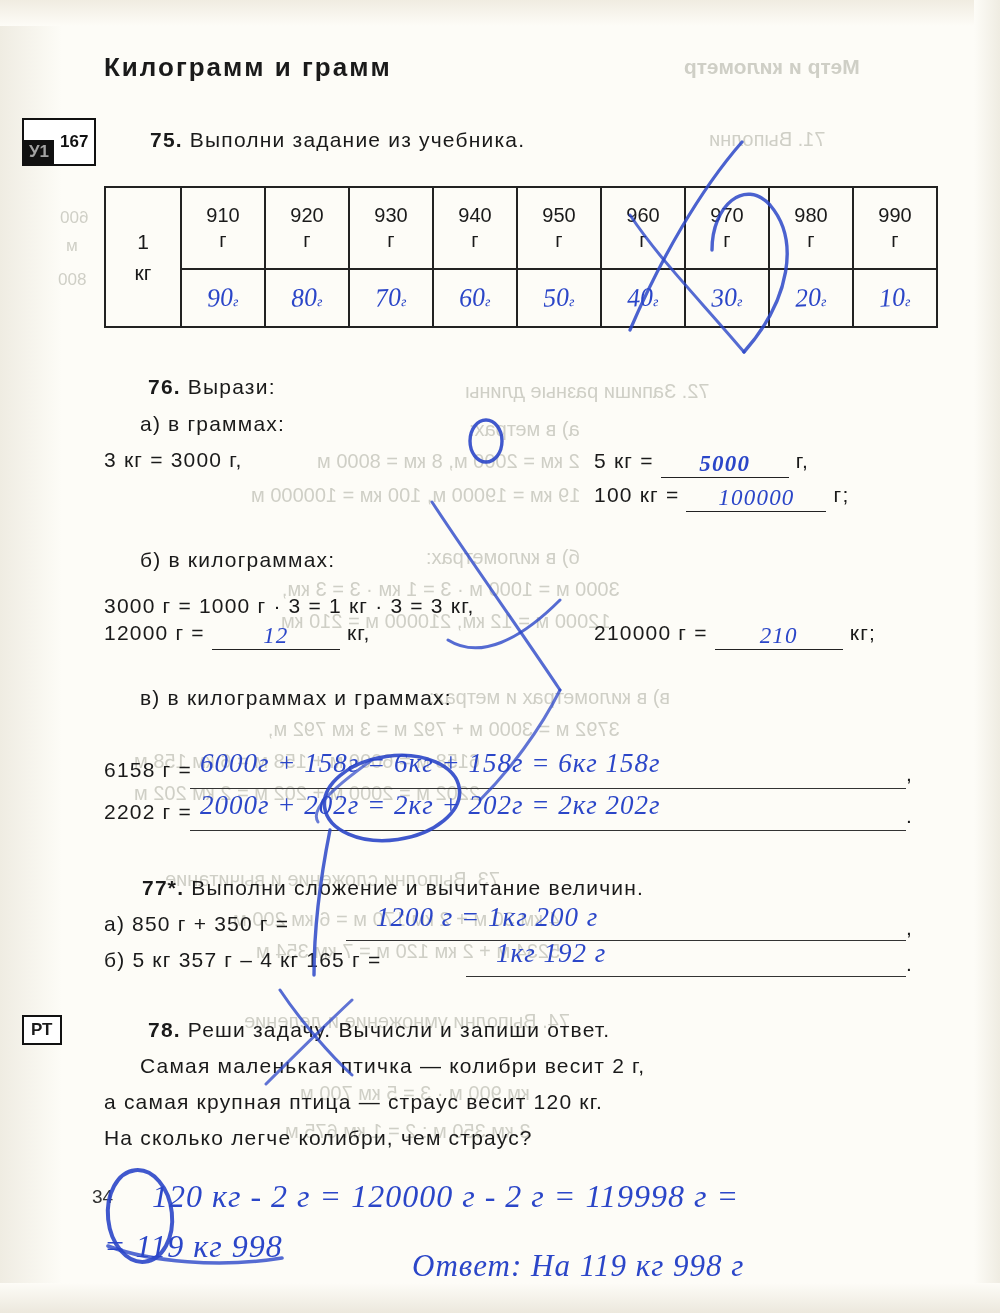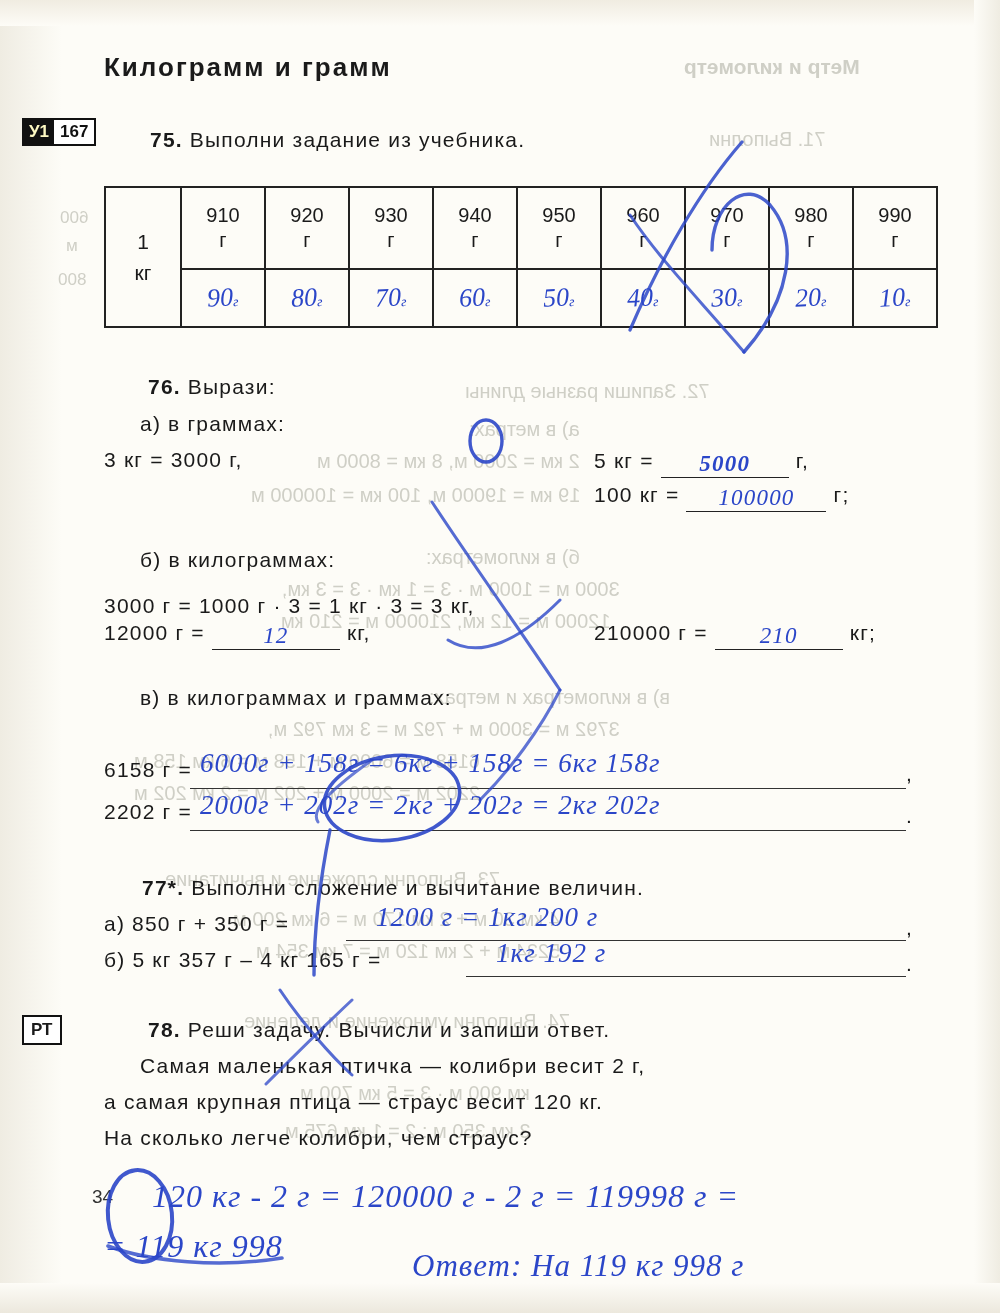--- a/index.html
+++ b/index.html
@@ -64,24 +64,25 @@
     position: absolute;
     border: 2px solid #111;
     display: flex;
     align-items: stretch;
     font-size: 17px;
     font-weight: bold;
     background: #fff;
   }
   .marker-box .left {
     background: #111;
-    color: #fef9c3;
+    color: #a3a3a3;
     padding: 2px 5px;
     display: flex;
     align-items: center;
+    margin-top: 20px;
   }
   .marker-box .right {
     padding: 2px 6px;
     display: flex;
     align-items: center;
     color: #111;
   }
   .marker-plain {
     position: absolute;
     border: 2px solid #111;

